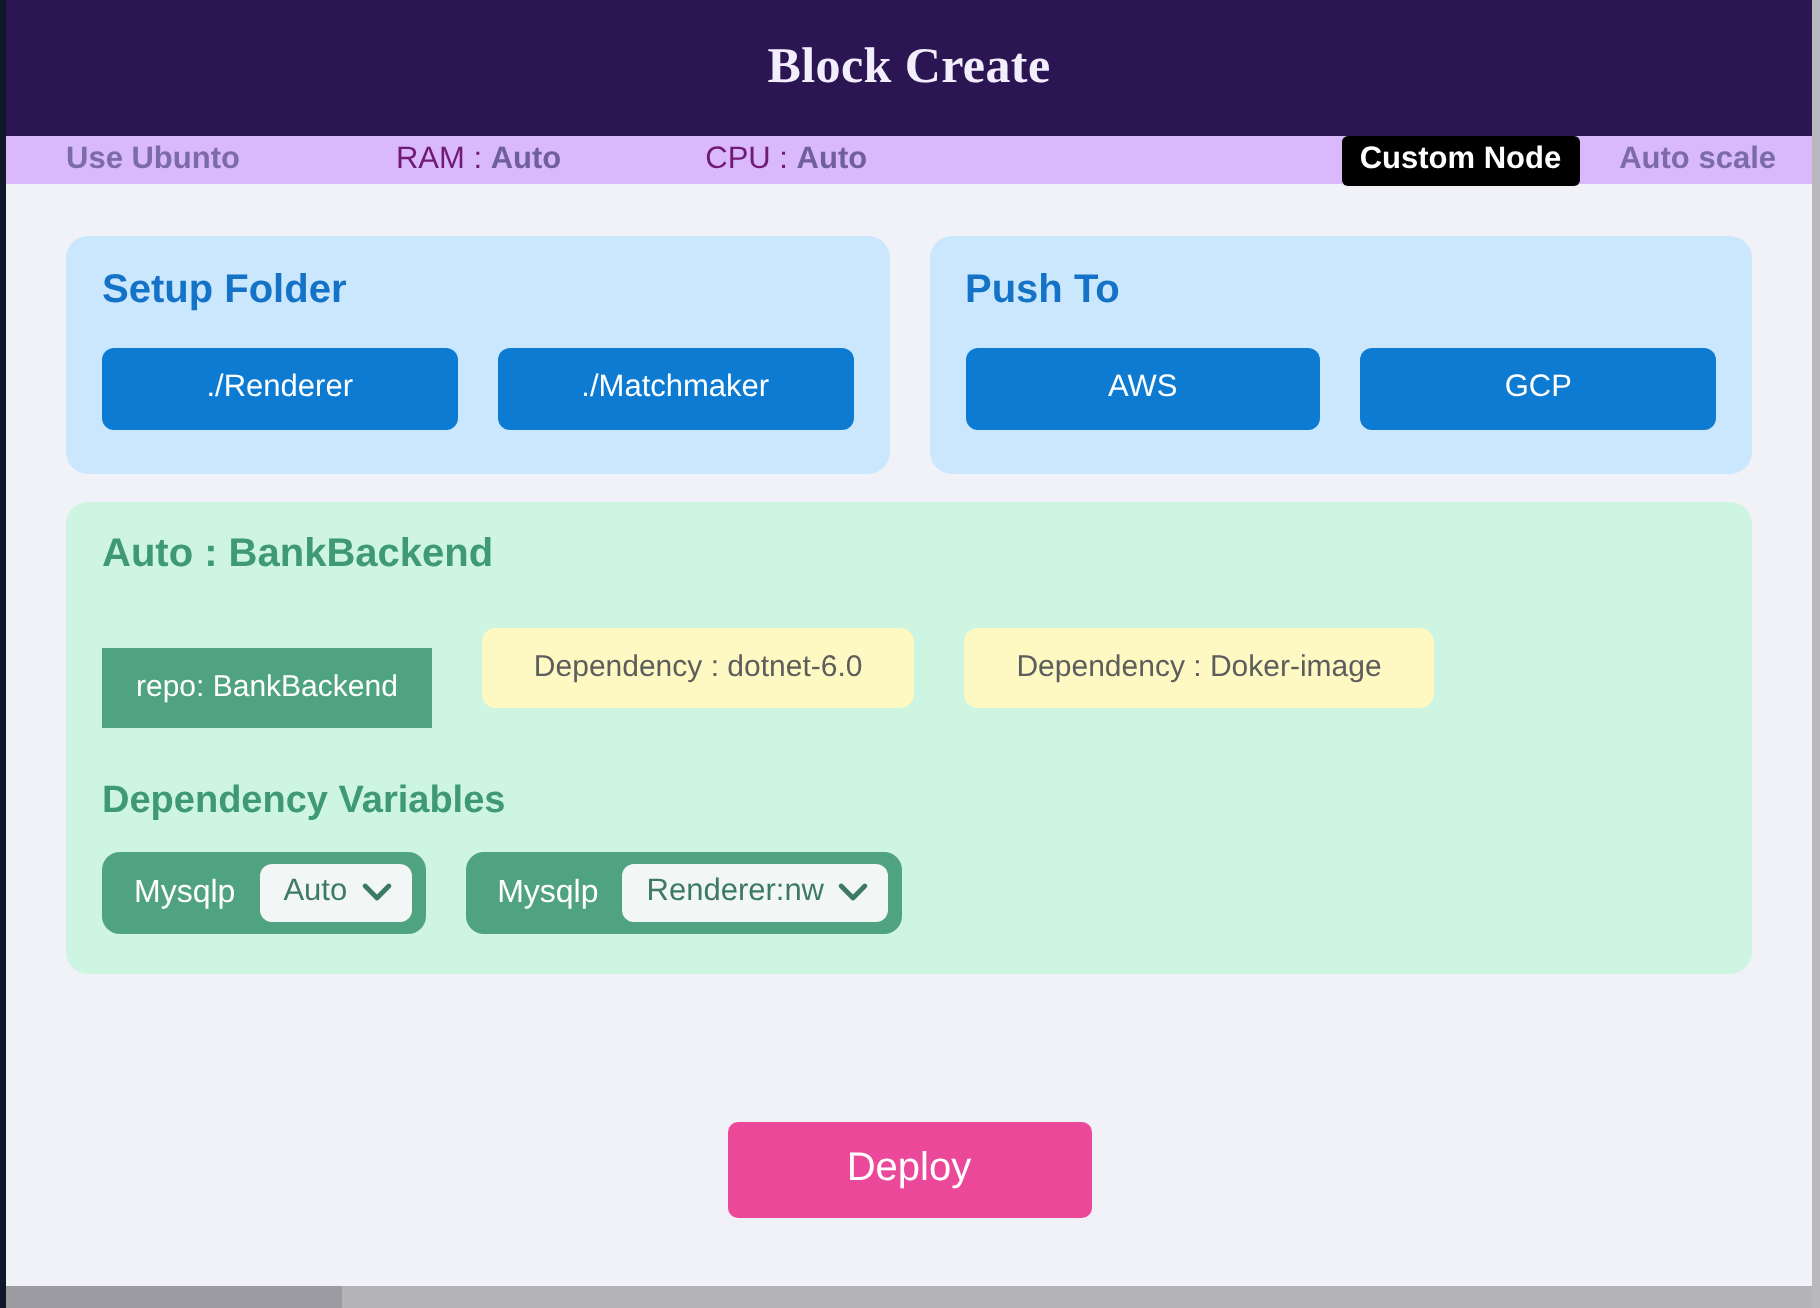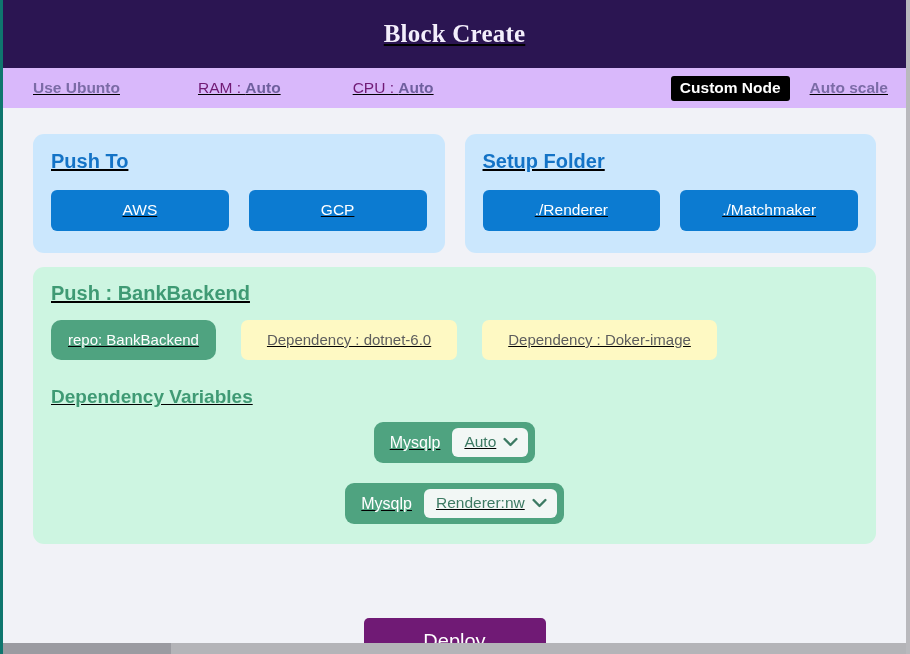--- a/index.html
+++ b/index.html
@@ -13,25 +13,24 @@
     background: #f1f2f7;
     font-family: "Liberation Sans", sans-serif;
   }
 
   #app {
     position: relative;
     width: 910px;
     height: 654px;
     box-sizing: border-box;
     background: #f1f2f7;
-    border-left: 3px solid #0f766e;
+    border-left: 3px solid #0f172a;
     border-right: 4px solid #b9b9bd;
     display: flex;
     flex-direction: column;
-    text-decoration: underline;
   }
 
   
   .titlebar {
     height: 68px;
     background: #2b1552;
     display: flex;
     align-items: center;
     justify-content: center;
     flex: 0 0 auto;
@@ -39,21 +38,21 @@
   .titlebar-text {
     color: #f3eefb;
     font-family: "Liberation Serif", serif;
     font-weight: bold;
     font-size: 25px;
     letter-spacing: 0.2px;
   }
 
   
   .toolbar {
-    height: 40px;
+    height: 24px;
     background: #d9b8fb;
     display: flex;
     align-items: center;
     flex: 0 0 auto;
     padding: 0 18px 0 30px;
     box-sizing: border-box;
   }
   .tb-item {
     color: #7b6ba6;
     font-size: 15.5px;
@@ -144,26 +143,27 @@
   }
   .chip-row {
     display: flex;
     gap: 25px;
     align-items: center;
   }
   .chip-green {
     background: #4fa380;
     color: #ffffff;
     font-size: 15px;
-    border-radius: 10px;
+    border-radius: 0;
     padding: 11px 17px 12px 17px;
     white-space: nowrap;
     border: none;
     font-family: "Liberation Sans", sans-serif;
     cursor: pointer;
+    margin-top: 20px;
   }
   .chip-gray {
     background: #fef9c3;
     color: #5d5d5d;
     font-size: 15px;
     border-radius: 7px;
     padding: 11px 26px 12px 26px;
     white-space: nowrap;
     border: none;
     font-family: "Liberation Sans", sans-serif;
@@ -173,21 +173,20 @@
     color: #3f9a74;
     font-size: 19px;
     font-weight: bold;
     margin-top: 26px;
     margin-bottom: 14px;
   }
   .env-row {
     display: flex;
     gap: 20px;
     align-items: center;
-    flex-direction: column;
   }
   .env-pill {
     background: #4fa380;
     border-radius: 9px;
     display: flex;
     align-items: center;
     padding: 6px 7px 6px 16px;
     gap: 12px;
   }
   .env-name {
@@ -213,21 +212,21 @@
   }
   .caret svg { display: block; }
 
   
   .deploy-wrap {
     display: flex;
     justify-content: center;
     margin-top: 74px;
   }
   .btn-deploy {
-    background: #701a75;
+    background: #ec4899;
     color: #ffffff;
     font-size: 20px;
     border: none;
     border-radius: 5px;
     padding: 12px 0 13px 0;
     width: 182px;
     text-align: center;
     font-family: "Liberation Sans", sans-serif;
     cursor: pointer;
   }
@@ -268,39 +267,39 @@
     <span class="tb-spacer"></span>
     <span class="tb-chip">Custom Node</span>
     <span class="tb-auto-scale">Auto scale</span>
   </div>
 
   <div class="content">
 
     <div class="row-top">
 
       <div class="card card-blue">
+        <div class="card-title-blue">Setup Folder</div>
+        <div class="btn-row">
+          <button class="btn-blue">./Renderer</button>
+          <button class="btn-blue">./Matchmaker</button>
+        </div>
+      </div>
+
+      <div class="card card-blue">
         <div class="card-title-blue">Push To</div>
         <div class="btn-row">
           <button class="btn-blue">AWS</button>
           <button class="btn-blue">GCP</button>
         </div>
       </div>
 
-      <div class="card card-blue">
-        <div class="card-title-blue">Setup Folder</div>
-        <div class="btn-row">
-          <button class="btn-blue">./Renderer</button>
-          <button class="btn-blue">./Matchmaker</button>
-        </div>
-      </div>
-
     </div>
 
     <div class="card card-green">
-      <div class="card-title-green">Push : BankBackend</div>
+      <div class="card-title-green">Auto : BankBackend</div>
 
       <div class="chip-row">
         <button class="chip-green">repo: BankBackend</button>
         <button class="chip-gray">Dependency : dotnet-6.0</button>
         <button class="chip-gray">Dependency : Doker-image</button>
       </div>
 
       <div class="env-title">Dependency Variables</div>
 
       <div class="env-row">

